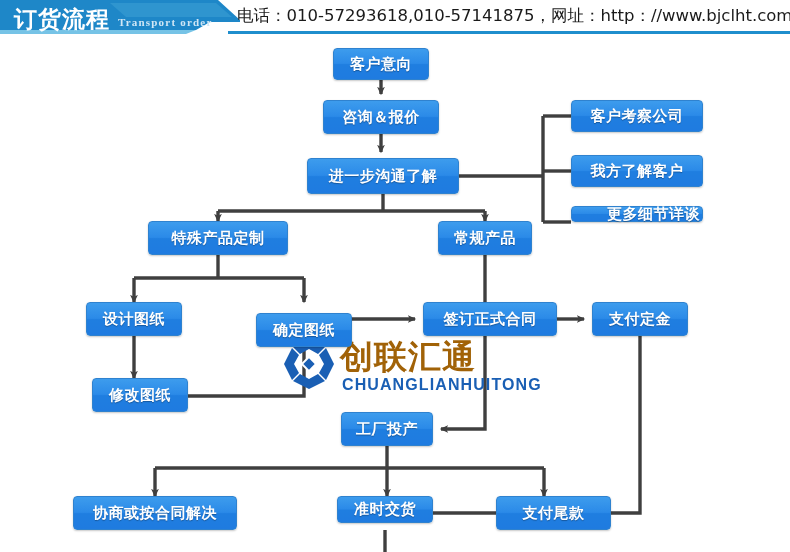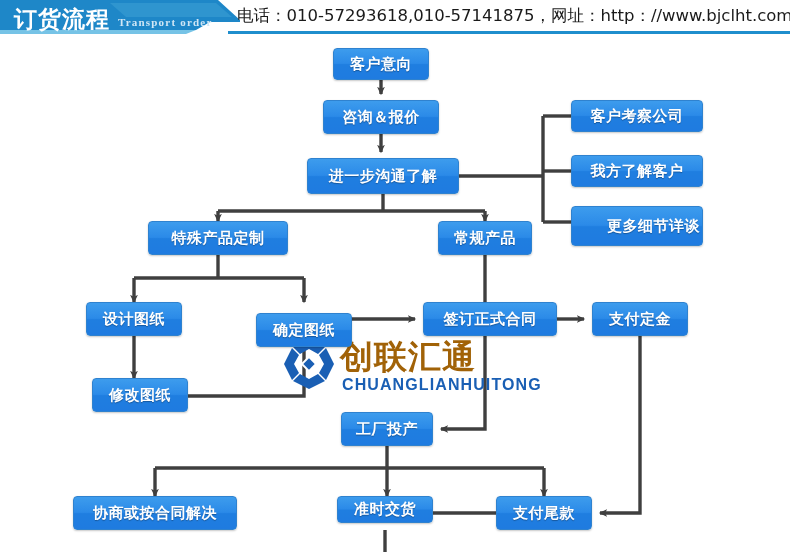--- a/index.html
+++ b/index.html
@@ -199,32 +199,32 @@
       <path d="M385,490 L385,512"></path>
     </g>
   </svg>
 
   <div id="nodes">
       <div class="node" style="left: 333px; top: 8px; width: 96px; height: 32px;">客户意向</div>
       <div class="node" style="left: 323px; top: 60px; width: 116px; height: 34px;">咨询＆报价</div>
       <div class="node" style="left: 307px; top: 118px; width: 152px; height: 36px;">进一步沟通了解</div>
       <div class="node" style="left: 571px; top: 60px; width: 132px; height: 32px;">客户考察公司</div>
       <div class="node" style="left: 571px; top: 115px; width: 132px; height: 32px;">我方了解客户</div>
-      <div class="node" style="left: 571px; top: 166px; width: 132px; height: 40px; padding-left: 33px;">更多细节详谈</div>
+      <div class="node" style="left: 571px; top: 166px; width: 132px; height: 16px; padding-left: 33px;">更多细节详谈</div>
       <div class="node" style="left: 148px; top: 181px; width: 140px; height: 34px;">特殊产品定制</div>
       <div class="node" style="left: 438px; top: 181px; width: 94px; height: 34px;">常规产品</div>
       <div class="node" style="left: 86px; top: 262px; width: 96px; height: 34px;">设计图纸</div>
       <div class="node" style="left: 256px; top: 262px; width: 96px; height: 34px; margin-top: 11px;">确定图纸</div>
       <div class="node" style="left: 423px; top: 262px; width: 134px; height: 34px;">签订正式合同</div>
       <div class="node" style="left: 592px; top: 262px; width: 96px; height: 34px;">支付定金</div>
       <div class="node" style="left: 92px; top: 338px; width: 96px; height: 34px;">修改图纸</div>
       <div class="node" style="left: 341px; top: 372px; width: 92px; height: 34px;">工厂投产</div>
       <div class="node" style="left: 73px; top: 456px; width: 164px; height: 34px;">协商或按合同解决</div>
       <div class="node" style="left: 337px; top: 456px; width: 96px; height: 27px;">准时交货</div>
-      <div class="node" style="left: 496px; top: 456px; width: 96px; height: 34px;">支付尾款</div>
+      <div class="node" style="left: 496px; top: 456px; width: 115px; height: 34px;">支付尾款</div>
     </div>
 
   <div id="logo">
     <svg width="54" height="54" viewBox="0 0 54 54">
       <g fill="#1a5fb4">
         <path d="M27,2 L43,10 L36,17 L27,12 L18,17 L11,10 Z"></path>
         <path d="M44,11 L52,27 L44,43 L37,36 L42,27 L37,18 Z"></path>
         <path d="M43,44 L27,52 L11,44 L18,37 L27,42 L36,37 Z"></path>
         <path d="M10,43 L2,27 L10,11 L17,18 L12,27 L17,36 Z"></path>
       </g>

